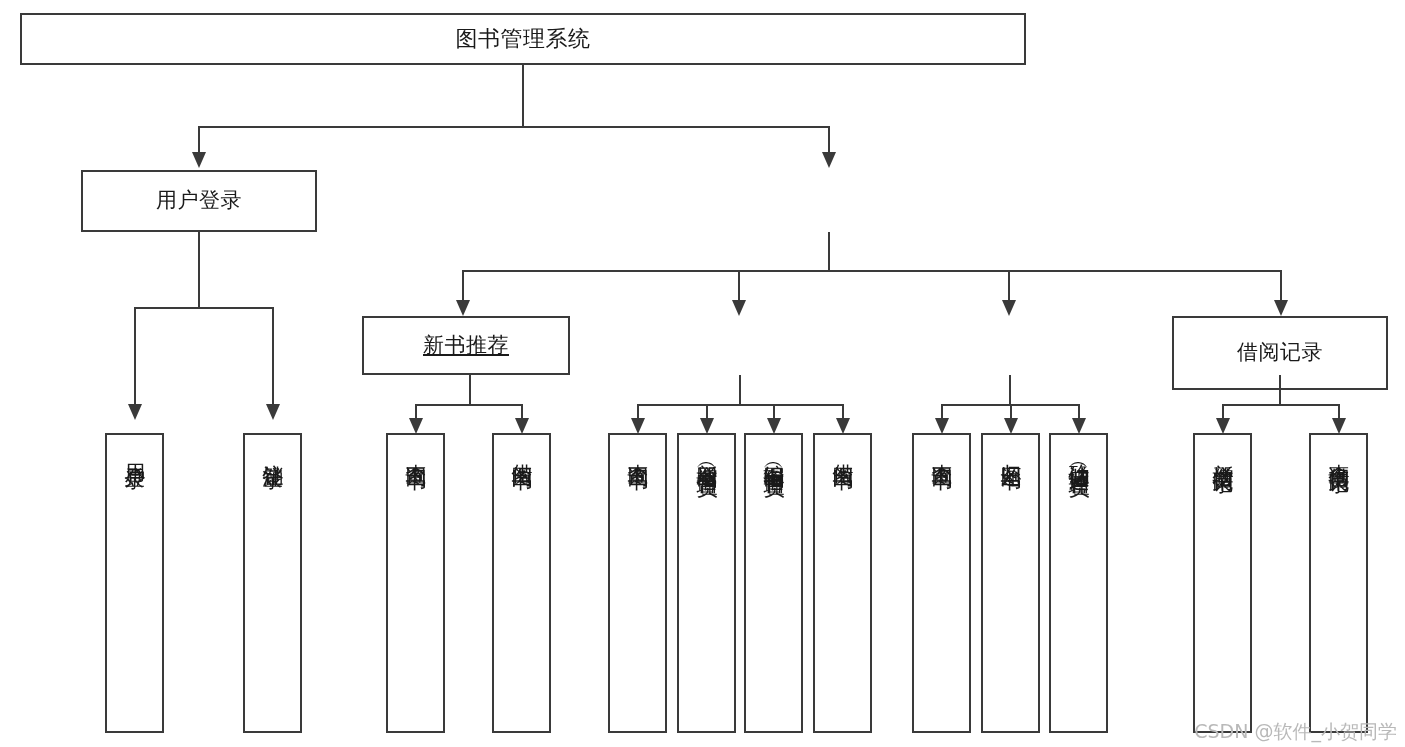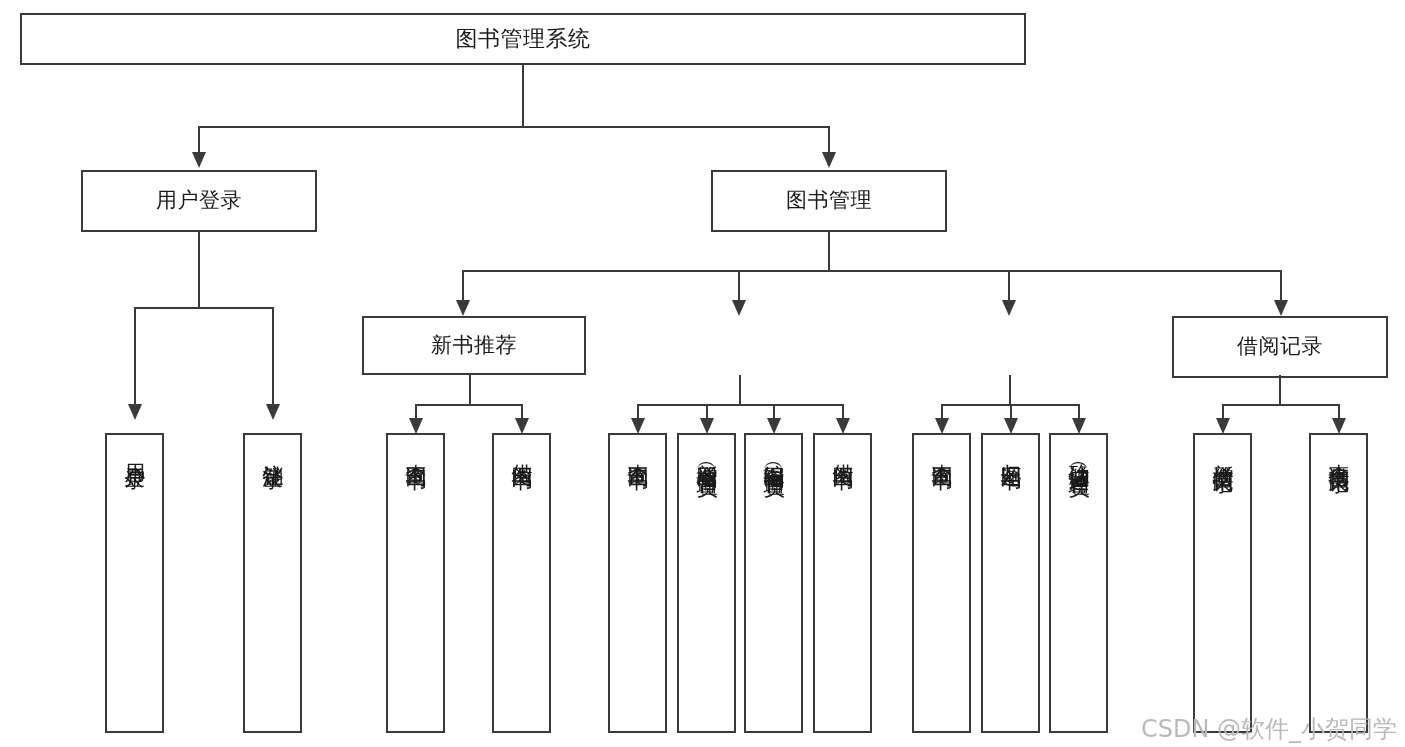--- a/index.html
+++ b/index.html
@@ -71,21 +71,21 @@
     height: 0;
     border-left: 7px solid transparent;
     border-right: 7px solid transparent;
     border-top: 16px solid #3a3a3a;
   }
   
   #watermark {
     position: absolute;
     right: 8px;
     bottom: 2px;
-    font-size: 24px;
+    font-size: 19px;
     color: #b9b9b9;
     font-family: "DejaVu Sans", "Liberation Sans", sans-serif;
     white-space: nowrap;
     pointer-events: none;
   }
 </style>
 </head>
 <body>
 
 <div id="canvas">
@@ -98,49 +98,46 @@
   <div class="arrow" style="left:822px; top:152px;"></div>
 
   <div class="node h root" style="left:20px; top:13px; width:1006px; height:52px;">
     <span class="label">图书管理系统</span>
   </div>
 
   <div class="node h" style="left:81px; top:170px; width:236px; height:62px;">
     <span class="label">用户登录</span>
   </div>
 
-  <div class="node h" style="left:711px; top:170px; width:236px; height:62px;">
-    <span class="label">图书管理</span>
-  </div>
 
   <div class="ln v" style="left:198px; top:232px; height:75px;"></div>
   <div class="ln h" style="left:134px; top:307px; width:138px;"></div>
   <div class="ln v" style="left:134px; top:307px; height:97px;"></div>
   <div class="arrow" style="left:128px; top:404px;"></div>
   <div class="ln v" style="left:272px; top:307px; height:97px;"></div>
   <div class="arrow" style="left:266px; top:404px;"></div>
 
   <div class="ln v" style="left:828px; top:232px; height:38px;"></div>
   <div class="ln h" style="left:462px; top:270px; width:818px;"></div>
   <div class="ln v" style="left:462px; top:270px; height:30px;"></div>
   <div class="arrow" style="left:456px; top:300px;"></div>
   <div class="ln v" style="left:738px; top:270px; height:30px;"></div>
   <div class="arrow" style="left:732px; top:300px;"></div>
   <div class="ln v" style="left:1008px; top:270px; height:30px;"></div>
   <div class="arrow" style="left:1002px; top:300px;"></div>
   <div class="ln v" style="left:1280px; top:270px; height:30px;"></div>
   <div class="arrow" style="left:1274px; top:300px;"></div>
 
-  <div class="node h" style="left:362px; top:316px; width:224px; height:59px;">
+  <div class="node h" style="left:362px; top:316px; width:208px; height:59px;text-decoration:underline;">
     <span class="label">新书推荐</span>
   </div>
 
 
 
-  <div class="node h" style="left:1172px; top:316px; width:216px; height:62px;">
+  <div class="node h" style="left:1172px; top:316px; width:216px; height:74px;">
     <span class="label">借阅记录</span>
   </div>
 
   <div class="ln v" style="left:469px; top:375px; height:29px;"></div>
   <div class="ln h" style="left:415px; top:404px; width:108px;"></div>
   <div class="ln v" style="left:415px; top:404px; height:14px;"></div>
   <div class="arrow" style="left:409px; top:418px;"></div>
   <div class="ln v" style="left:521px; top:404px; height:14px;"></div>
   <div class="arrow" style="left:515px; top:418px;"></div>
 

